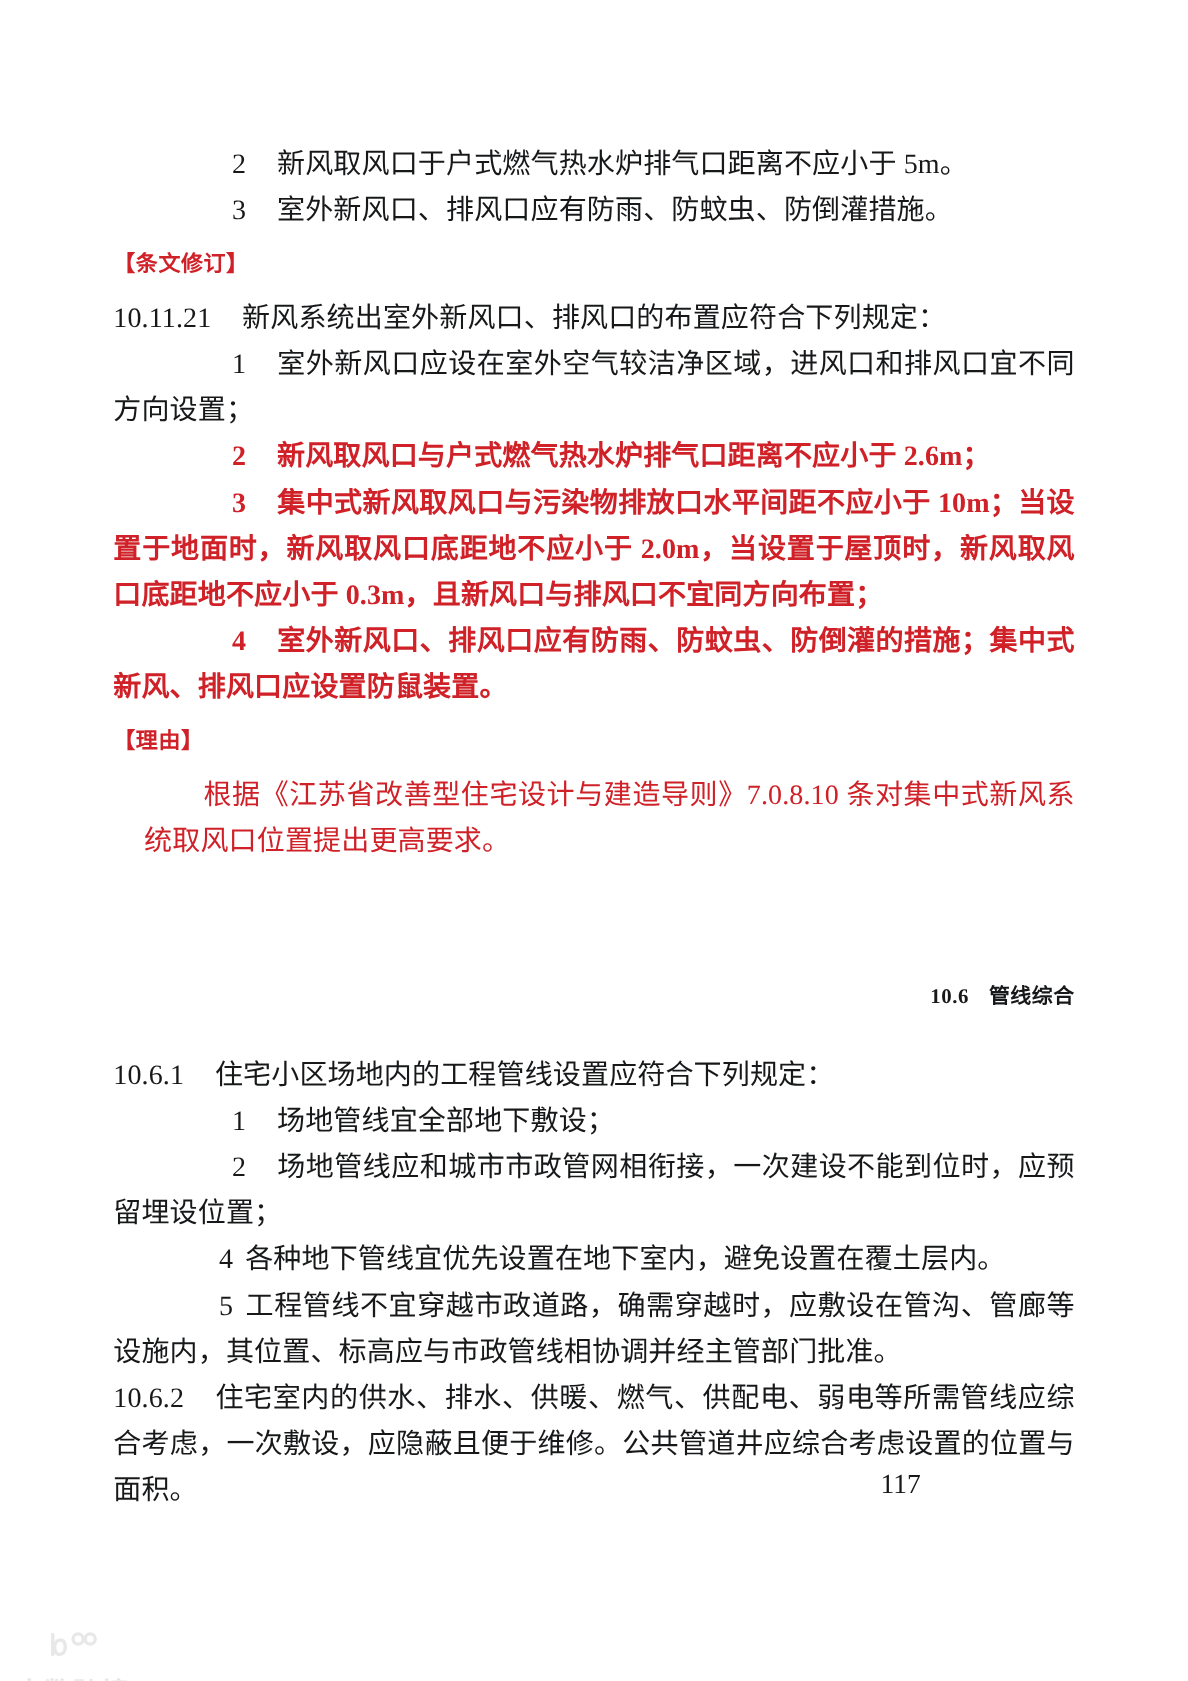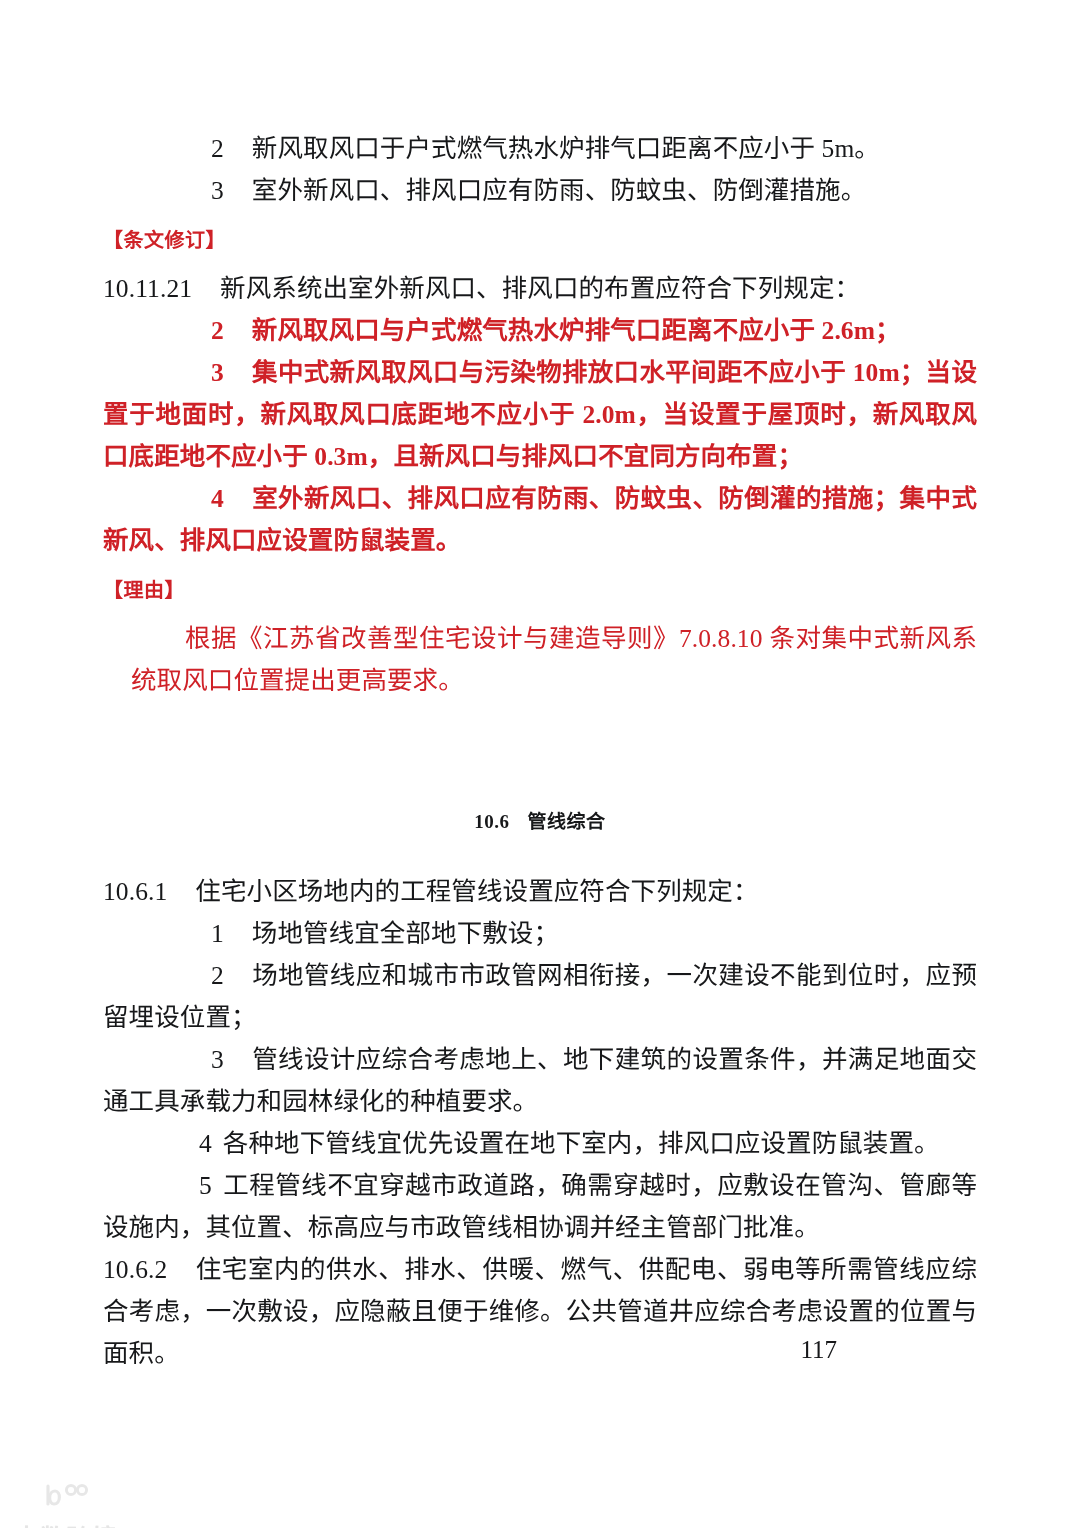--- a/index.html
+++ b/index.html
@@ -68,21 +68,21 @@
     line-height: 40px;
     font-weight: bold;
     color: #cf2127;
     margin: 0;
     text-indent: 0;
     letter-spacing: 0.5px;
   }
 
   
   .section-heading {
-    text-align: center;
+    text-align: right;
     font-size: 19px;
     font-weight: bold;
     color: #17181a;
     letter-spacing: 0.5px;
     margin: 0;
   }
   .section-heading .sh-gap { display: inline-block; width: 18px; }
 
   
   .sp-8  { height: 8px; }
@@ -135,20 +135,21 @@
     <p class="para black sub-item"><span class="num">3</span><span class="gap-md"></span><span>室外新风口、排风口应有防雨、防蚊虫、防倒灌措施。</span></p>
 
     <div class="sp-8"></div>
 
     <p class="tag-heading">【条文修订】</p>
 
     <div class="sp-8"></div>
 
     <p class="para black clause"><span>10.11.21</span><span class="gap-md"></span><span>新风系统出室外新风口、排风口的布置应符合下列规定：</span></p>
 
+    <p class="para black sub-item"><span class="num">1</span><span class="gap-md"></span><span>室外新风口应设在室外空气较洁净区域，进风口和排风口宜不同方向设置；</span></p>
 
     <p class="para red-b sub-item"><span class="num">2</span><span class="gap-md"></span><span>新风取风口与户式燃气热水炉排气口距离不应小于 2.6m；</span></p>
 
     <p class="para red-b sub-item"><span class="num">3</span><span class="gap-md"></span><span>集中式新风取风口与污染物排放口水平间距不应小于 10m；当设置于地面时，新风取风口底距地不应小于 2.0m，当设置于屋顶时，新风取风口底距地不应小于 0.3m，且新风口与排风口不宜同方向布置；</span></p>
 
     <p class="para red-b sub-item"><span class="num">4</span><span class="gap-md"></span><span>室外新风口、排风口应有防雨、防蚊虫、防倒灌的措施；集中式新风、排风口应设置防鼠装置。</span></p>
 
     <div class="sp-8"></div>
 
     <p class="tag-heading">【理由】</p>
@@ -162,23 +163,22 @@
     <p class="section-heading"><span>10.6</span><span class="sh-gap"></span><span>管线综合</span></p>
 
     <div style="height:38px"></div>
 
     <p class="para black clause"><span>10.6.1</span><span class="gap-md"></span><span>住宅小区场地内的工程管线设置应符合下列规定：</span></p>
 
     <p class="para black sub-item"><span class="num">1</span><span class="gap-md"></span><span>场地管线宜全部地下敷设；</span></p>
 
     <p class="para black sub-item"><span class="num">2</span><span class="gap-md"></span><span>场地管线应和城市市政管网相衔接，一次建设不能到位时，应预留埋设位置；</span></p>
 
-    <p class="para black sub-item"><span class="num">3</span><span class="gap-md"></span><span>管线设计应综合考虑地上、地下建筑的设置条件，并满足地面交通工具承载力和园林绿化的种植要求。</span></p>
 
-    <p class="para black sub-item-narrow"><span class="num">4</span><span class="gap-xs"></span><span>各种地下管线宜优先设置在地下室内，排风口应设置防鼠装置。</span></p>
+    <p class="para black sub-item-narrow"><span class="num">4</span><span class="gap-xs"></span><span>各种地下管线宜优先设置在地下室内，避免设置在覆土层内。</span></p>
 
     <p class="para black sub-item-narrow"><span class="num">5</span><span class="gap-xs"></span><span>工程管线不宜穿越市政道路，确需穿越时，应敷设在管沟、管廊等设施内，其位置、标高应与市政管线相协调并经主管部门批准。</span></p>
 
     <p class="para black clause"><span>10.6.2</span><span class="gap-md"></span><span>住宅室内的供水、排水、供暖、燃气、供配电、弱电等所需管线应综合考虑，一次敷设，应隐蔽且便于维修。公共管道井应综合考虑设置的位置与面积。</span></p>
 
   </div>
 
   <div class="page-number">117</div>
 
   <div class="watermark">

